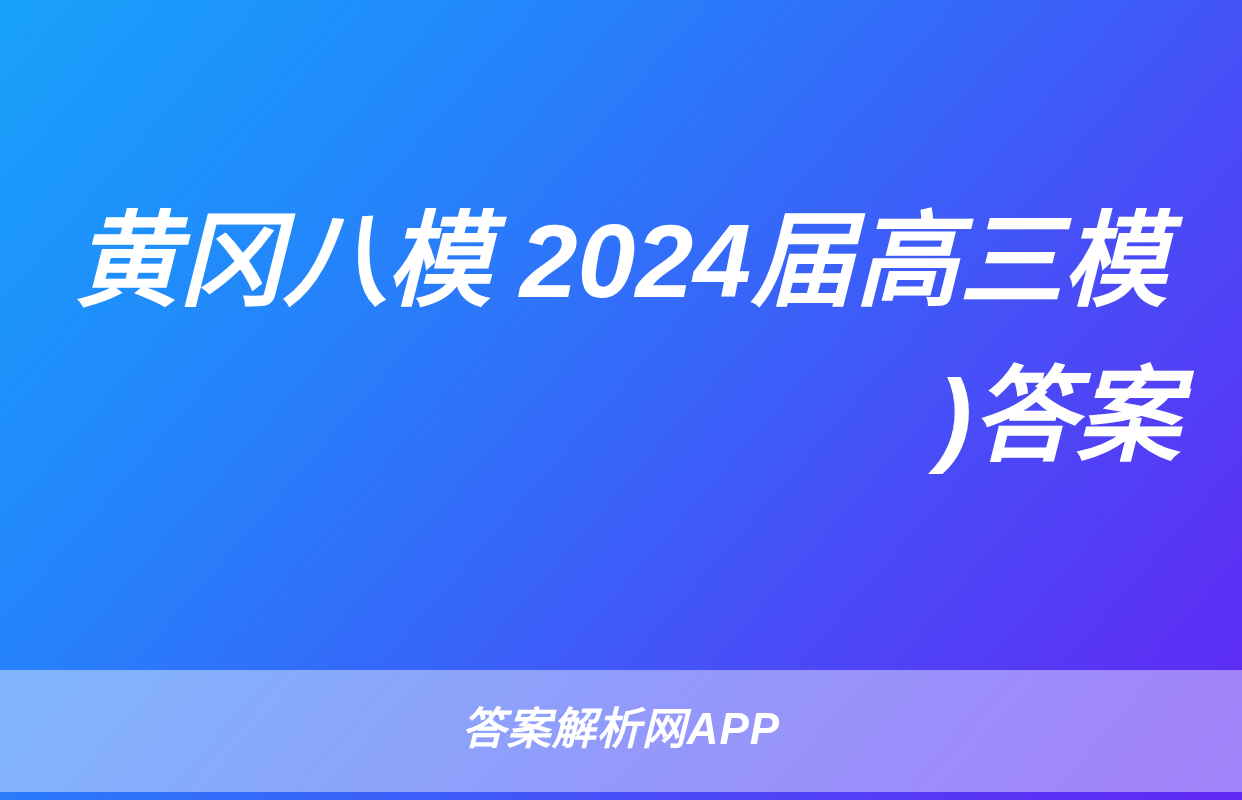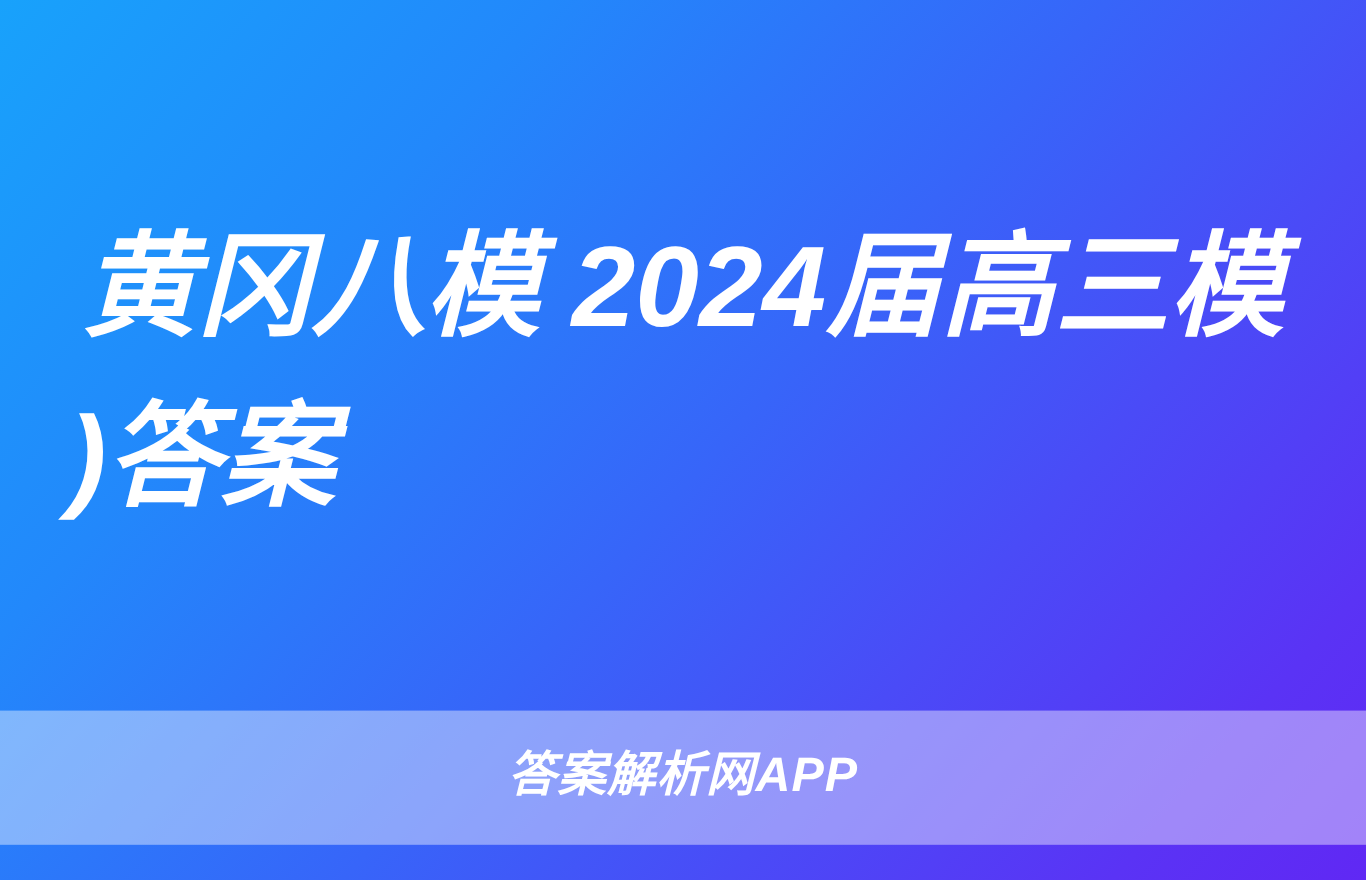--- a/index.html
+++ b/index.html
@@ -48,28 +48,28 @@
     font-size: 104px;
     line-height: 155px;
     font-weight: 700;
     font-style: italic;
     letter-spacing: 0px;
     white-space: nowrap;
     -webkit-font-smoothing: antialiased;
   }
 
   .headline-line.l3 {
-    text-align: left;
+    text-align: right;
   }
 
   
   #footer-band {
     position: absolute;
     left: 0;
-    top: 646px;
+    top: 670px;
     width: 1242px;
     height: 122px;
     background: rgba(255, 255, 255, 0.42);
     display: flex;
     align-items: center;
     justify-content: center;
   }
 
   #watermark {
     color: #ffffff;

